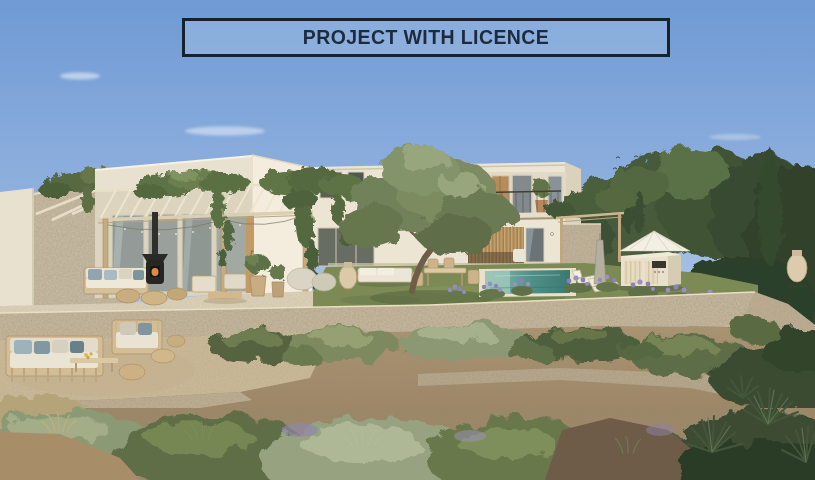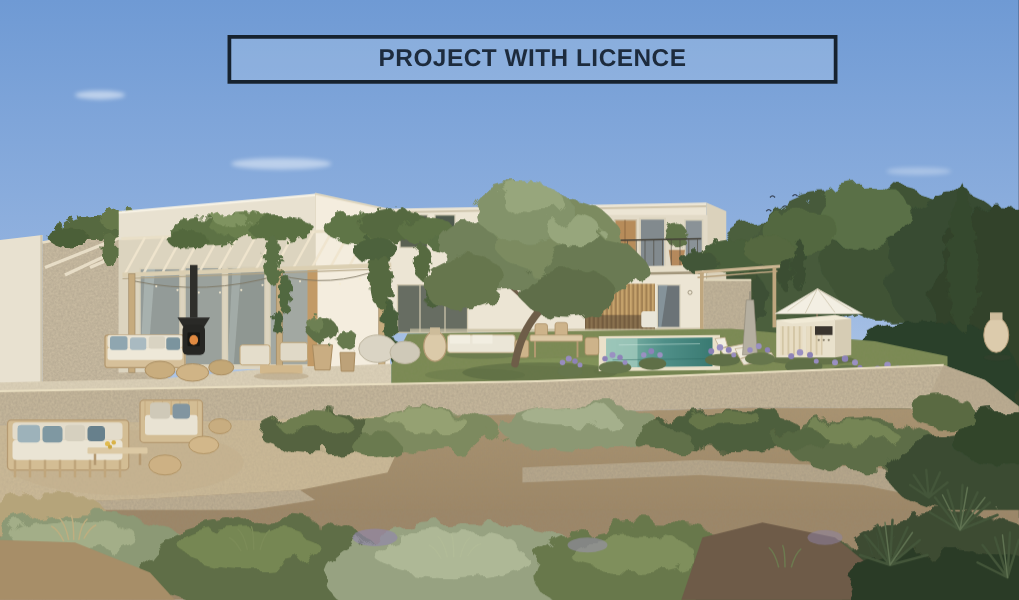--- a/index.html
+++ b/index.html
@@ -3,21 +3,21 @@
 <meta charset="utf-8">
 <style>
   html,body{margin:0;padding:0;background:#222;}
   .stage{
     position:relative;width:815px;height:480px;overflow:hidden;
     font-family:"Liberation Sans",sans-serif;
     background:linear-gradient(var(--sky-top,#6f9ad4),var(--sky-horizon,#dfe7f5));
   }
   .stage svg{position:absolute;left:0;top:0;display:block;}
   .banner{
-    position:absolute;left:182px;top:28px;width:488px;height:39px;box-sizing:border-box;
+    position:absolute;left:182px;top:18px;width:488px;height:39px;box-sizing:border-box;
     border:3px solid var(--banner-border,#16222f);
     background:rgba(190,211,240,0.30);
     display:flex;align-items:center;justify-content:center;
   }
   .banner span{
     color:var(--banner-text,#1d2b3d);font-size:19.5px;font-weight:bold;letter-spacing:.4px;
   }
 </style>
 </head>
 <body>

